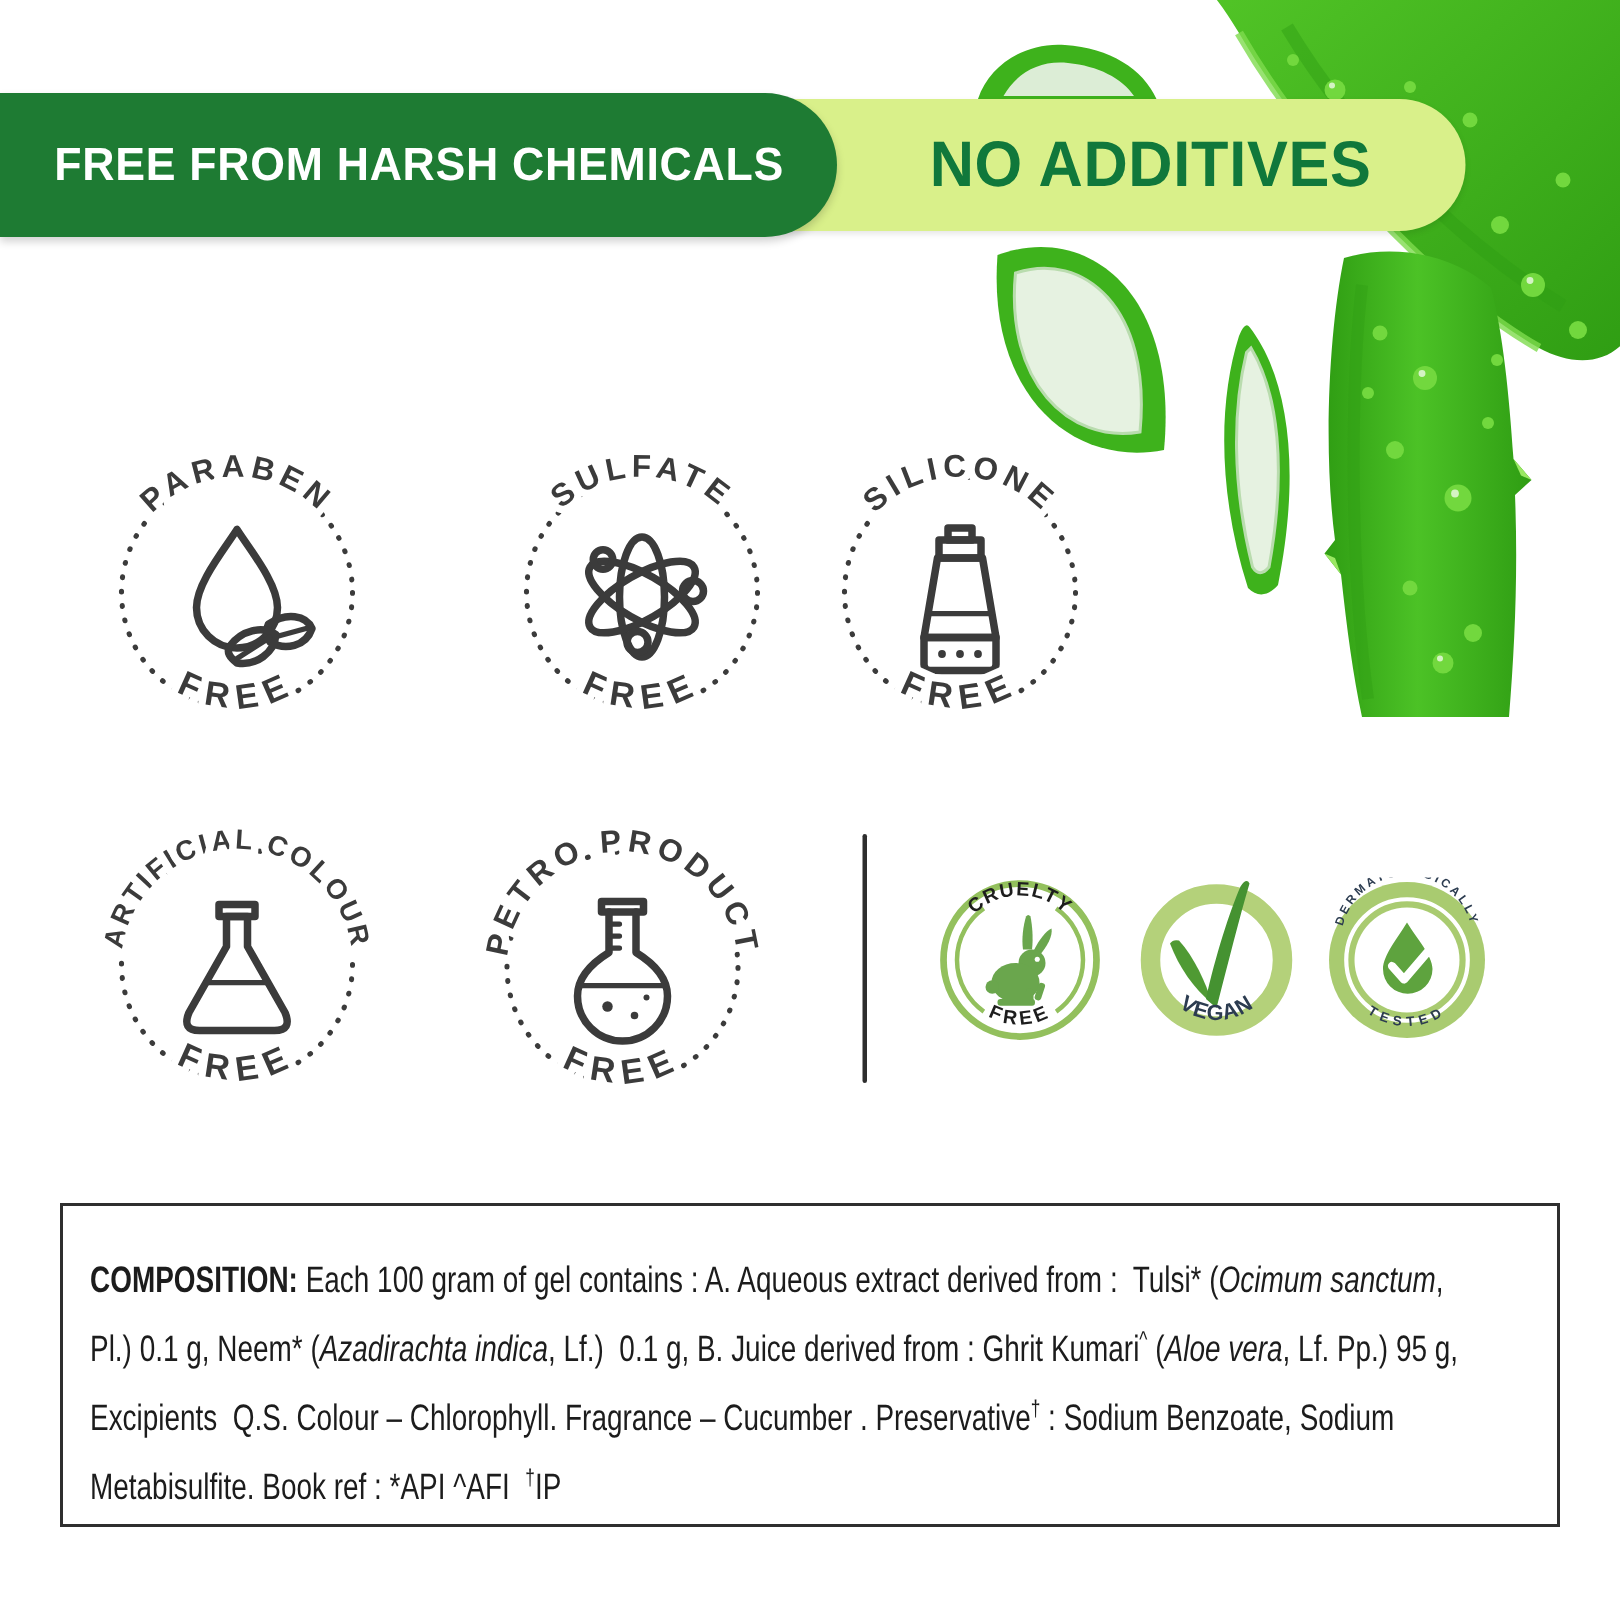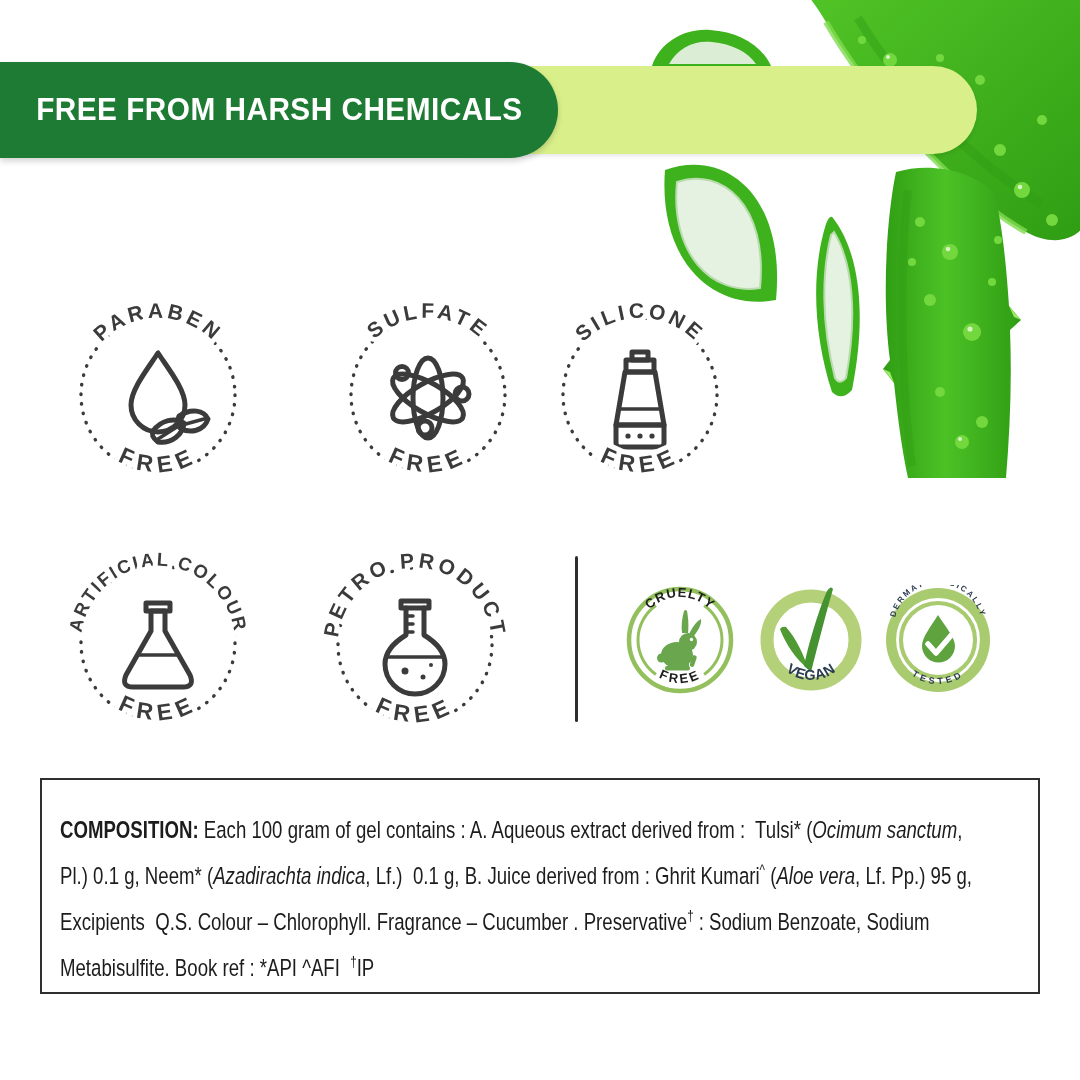--- a/index.html
+++ b/index.html
@@ -45,21 +45,21 @@
   
   .cert-badge{position:absolute;z-index:4;}
   .cert-top,.cert-bottom{font-weight:bold;fill:#1d1d1d;font-family:"Liberation Sans",sans-serif;}
   .cert-top{font-size:13px;letter-spacing:1px;}
   .cert-bottom{font-size:13px;letter-spacing:2.5px;}
   .derma-top{font-weight:bold;font-size:8px;letter-spacing:2px;fill:var(--cert-text-navy);}
   .derma-bottom{font-weight:bold;font-size:9px;letter-spacing:3.5px;fill:var(--cert-text-navy);}
   .vegan-label{font-weight:bold;font-size:14.5px;letter-spacing:.5px;fill:var(--cert-text-navy);}
 
   
-  .comp-box{position:absolute;left:40px;top:778px;width:1000px;height:216px;border:2px solid #2f2f2f;
+  .comp-box{position:absolute;left:40px;top:802px;width:1000px;height:216px;border:2px solid #2f2f2f;
     background:#fff;z-index:4;padding:30px 0 0 18px;overflow:hidden;}
   .comp-line{white-space:pre;font-size:24.5px;line-height:40px;color:var(--comp-ink);
     transform:scaleX(.76);transform-origin:0 50%;letter-spacing:0;}
   .seg-b{font-weight:bold;}
   .seg-i{font-style:italic;}
   .seg-sup{vertical-align:super;font-size:.62em;}
 
   .aloe{position:absolute;left:590px;top:0;z-index:1;}
 </style>
 </head>
@@ -140,20 +140,23 @@
           <circle cx="298" cy="57" r="2"></circle>
           <circle cx="370" cy="439" r="2"></circle>
       </g>
     </g>
   </svg>
 
   <div class="band-light"></div>
   <div class="band-dark">
     <span class="txt">FREE FROM HARSH CHEMICALS</span>
   </div>
+  <div class="no-additives">
+    <span class="txt">NO ADDITIVES</span>
+  </div>
 
   <svg class="ff-badge" style="left:58px;top:295px" viewBox="0 0 200 200">
     <defs>
       <path id="b0t" d="M24.2,113.4 A77,77 0 1 1 175.8,113.4"></path>
       <path id="b0b" d="M36.9,144.2 A77,77 0 0 0 163.1,144.2"></path>
     </defs>
     <circle class="dot-ring" cx="100" cy="100" r="77" stroke-dasharray="0.5 9.18"></circle>
     <g>
       <path class="ink" d="M100,58 C91,72 73,94 73,110 a27,27 0 0 0 54,0 C127,94 109,72 100,58 Z"></path>
       <path class="ink" d="M121,121 C133,113 146,115 150,124 C146,136 132,139 122,133 C119,129 119,125 121,121 Z"></path>

